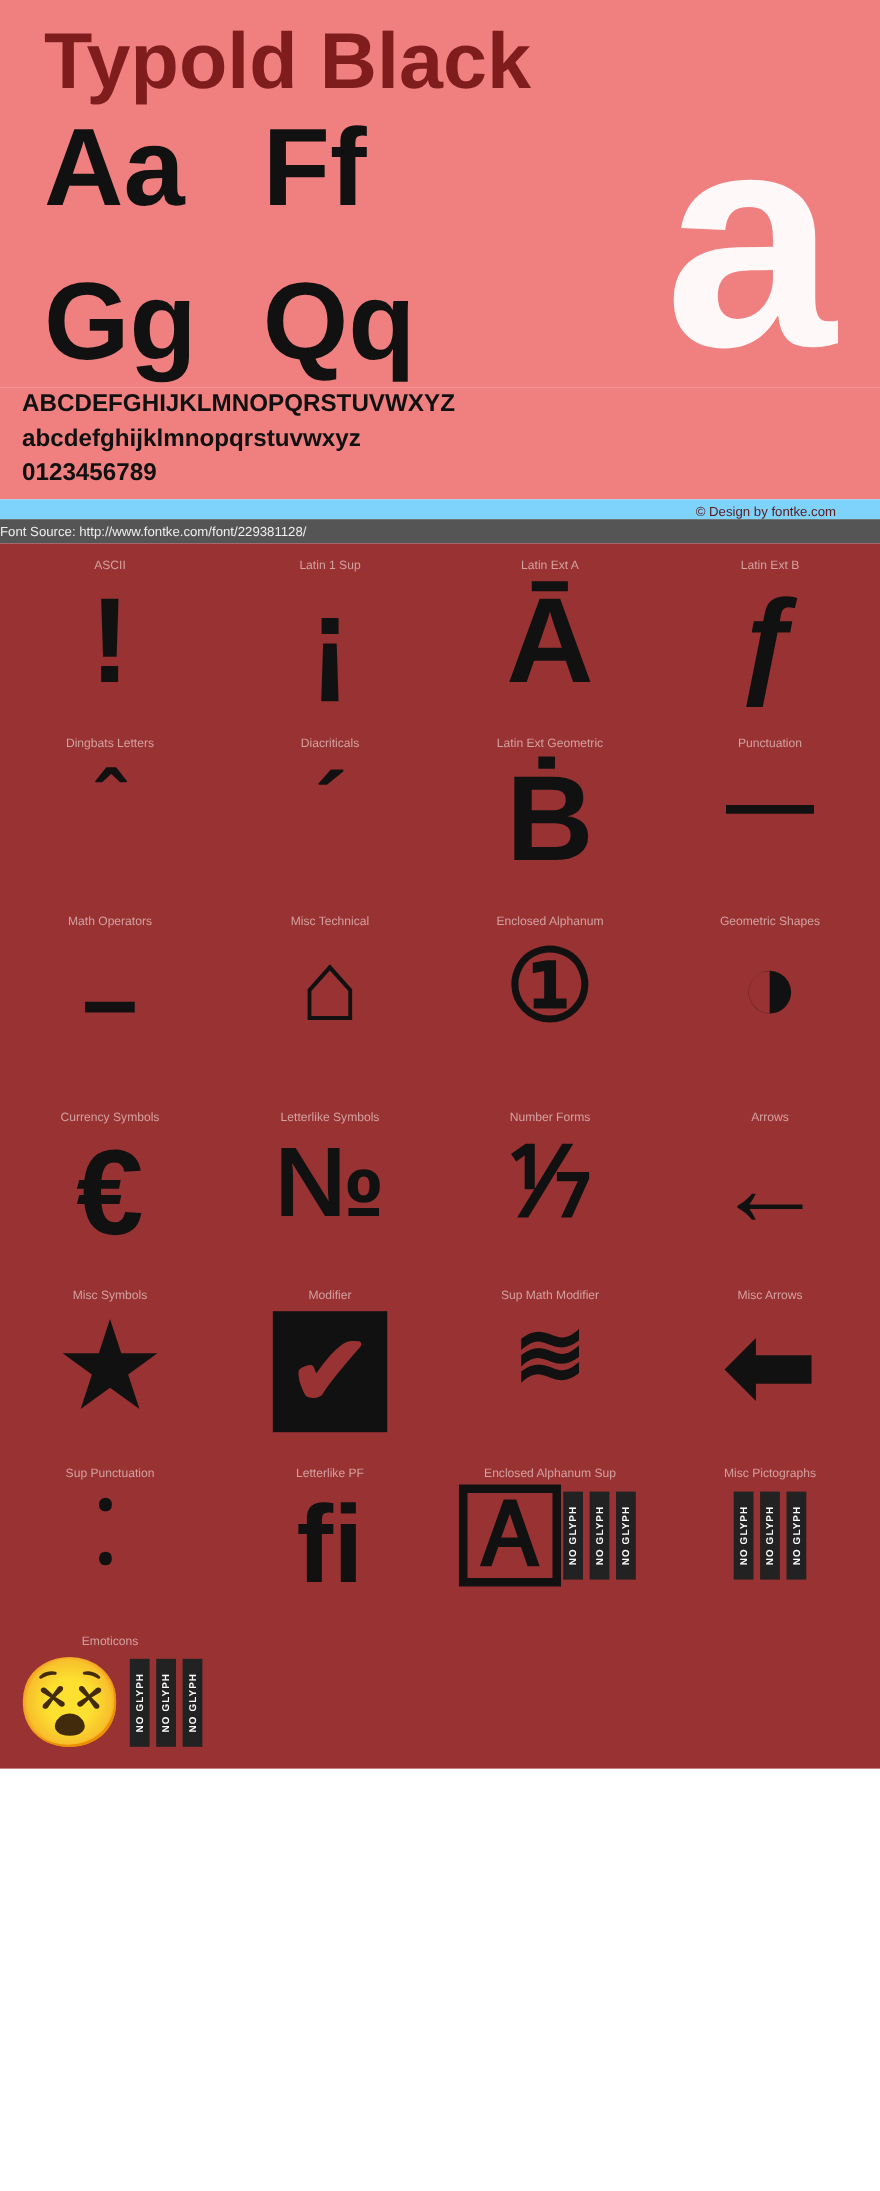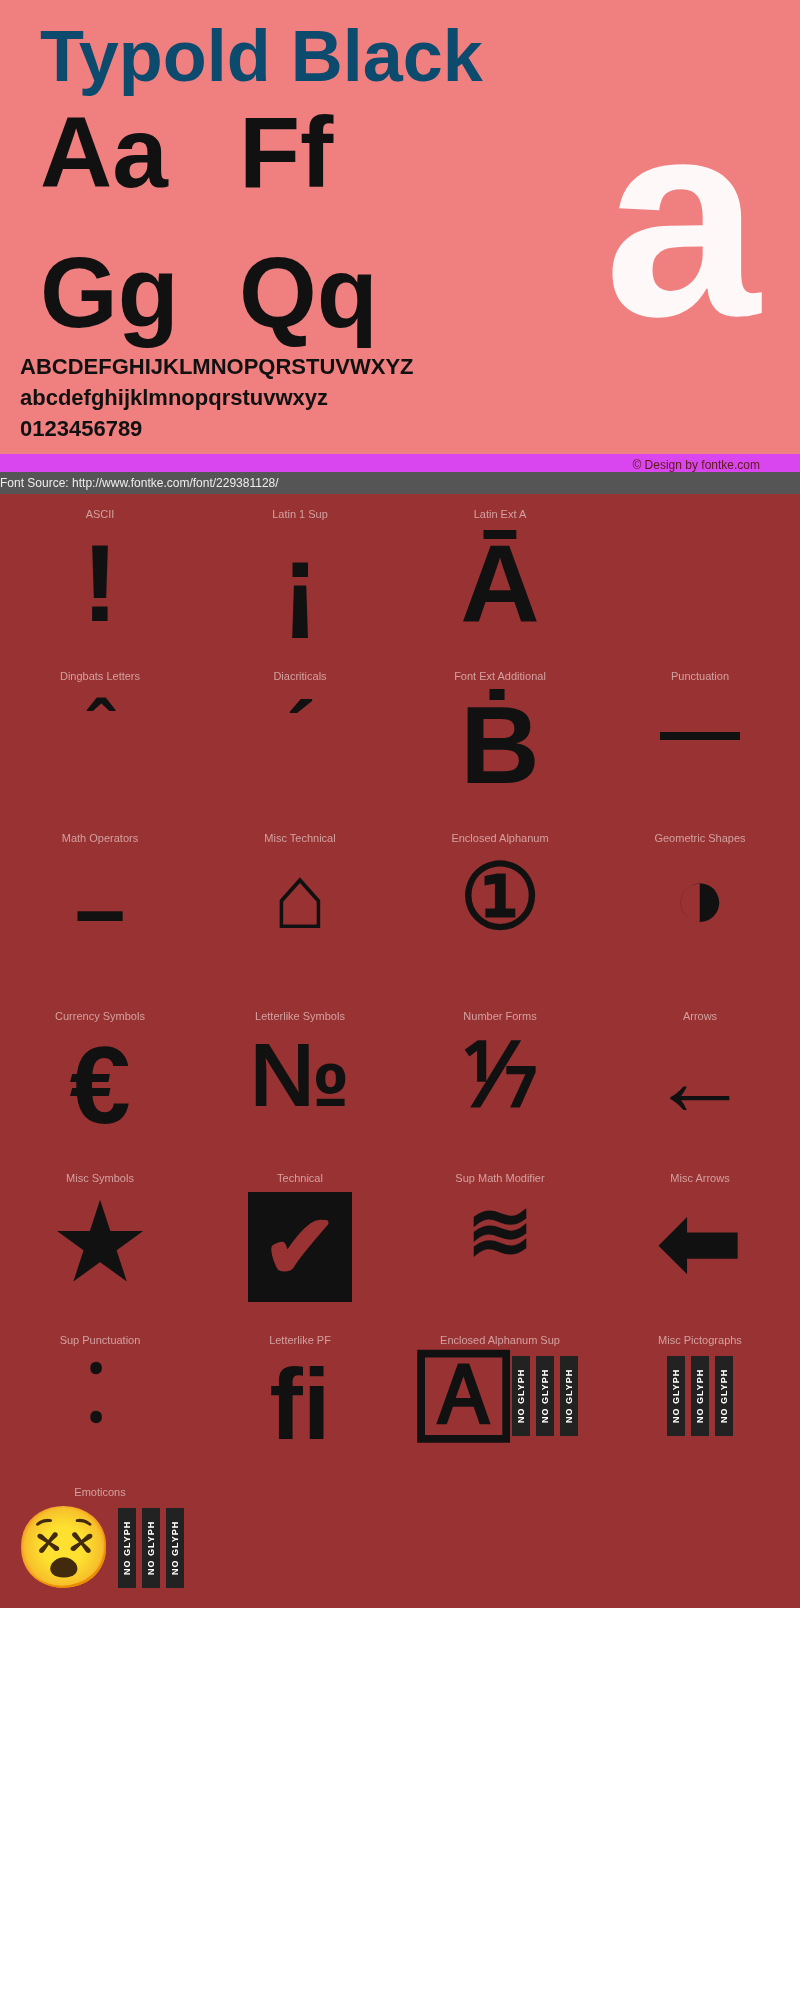--- a/index.html
+++ b/index.html
@@ -7,21 +7,21 @@
 
     
     .header-section {
       background-color: #f08080;
       padding: 20px 40px 10px 40px;
       position: relative;
     }
     .font-title {
       font-size: 72px;
       font-weight: 900;
-      color: #0c4a6e;
+      color: #7f1d1d;
       line-height: 1;
       margin-bottom: 10px;
       font-family: Arial Black, Arial, sans-serif;
     }
     .sample-letters {
       display: flex;
       align-items: flex-start;
       position: relative;
     }
     .sample-col {
@@ -57,21 +57,21 @@
       font-weight: 900;
       color: #111;
       font-family: Arial Black, Arial, sans-serif;
       line-height: 1.4;
     }
     .credit-line {
       text-align: right;
       font-size: 12px;
       color: #5c1a1a;
       padding: 4px 40px 0 0;
-      background-color: #d946ef;
+      background-color: #7dd3fc;
     }
     .source-line {
       background-color: #555;
       color: #eee;
       font-size: 12px;
       text-align: left;
       padding: 4px 0;
     }
 
     
@@ -162,33 +162,37 @@
       <span class="glyph-char large">!</span>
     </div>
     <div class="glyph-cell">
       <span class="glyph-label">Latin 1 Sup</span>
       <span class="glyph-char large">¡</span>
     </div>
     <div class="glyph-cell">
       <span class="glyph-label">Latin Ext A</span>
       <span class="glyph-char large">Ā</span>
     </div>
+    <div class="glyph-cell">
+      <span class="glyph-label">Latin Ext B</span>
+      <span class="glyph-char large" style="font-size:110px;">ƒ</span>
+    </div>
   </div>
 
   <div class="glyph-grid">
     <div class="glyph-cell">
       <span class="glyph-label">Dingbats Letters</span>
       <span class="glyph-char large" style="font-size:80px;">ˆ</span>
     </div>
     <div class="glyph-cell">
       <span class="glyph-label">Diacriticals</span>
       <span class="glyph-char large" style="font-size:90px; transform: scaleX(-1); display:inline-block;">`</span>
     </div>
     <div class="glyph-cell">
-      <span class="glyph-label">Font Ext Additional</span>
+      <span class="glyph-label">Latin Ext Geometric</span>
       <span class="glyph-char large">Ḃ</span>
     </div>
     <div class="glyph-cell">
       <span class="glyph-label">Punctuation</span>
       <span class="glyph-char large" style="font-size:80px;">—</span>
     </div>
   </div>
 
   <div class="glyph-grid">
     <div class="glyph-cell">
@@ -227,21 +231,21 @@
       <span class="glyph-char large" style="font-size:100px;">←</span>
     </div>
   </div>
 
   <div class="glyph-grid">
     <div class="glyph-cell">
       <span class="glyph-label">Misc Symbols</span>
       <span class="glyph-char large" style="font-size:100px;">★</span>
     </div>
     <div class="glyph-cell">
-      <span class="glyph-label">Technical</span>
+      <span class="glyph-label">Modifier</span>
       <span class="glyph-char large" style="font-size:90px; background:#111; color:#993333; padding:10px 14px; display:inline-block;">✔</span>
     </div>
     <div class="glyph-cell">
       <span class="glyph-label">Sup Math Modifier</span>
       <span class="glyph-char large" style="font-size:80px;">≋</span>
     </div>
     <div class="glyph-cell">
       <span class="glyph-label">Misc Arrows</span>
       <span class="glyph-char large" style="font-size:100px;">⬅</span>
     </div>

